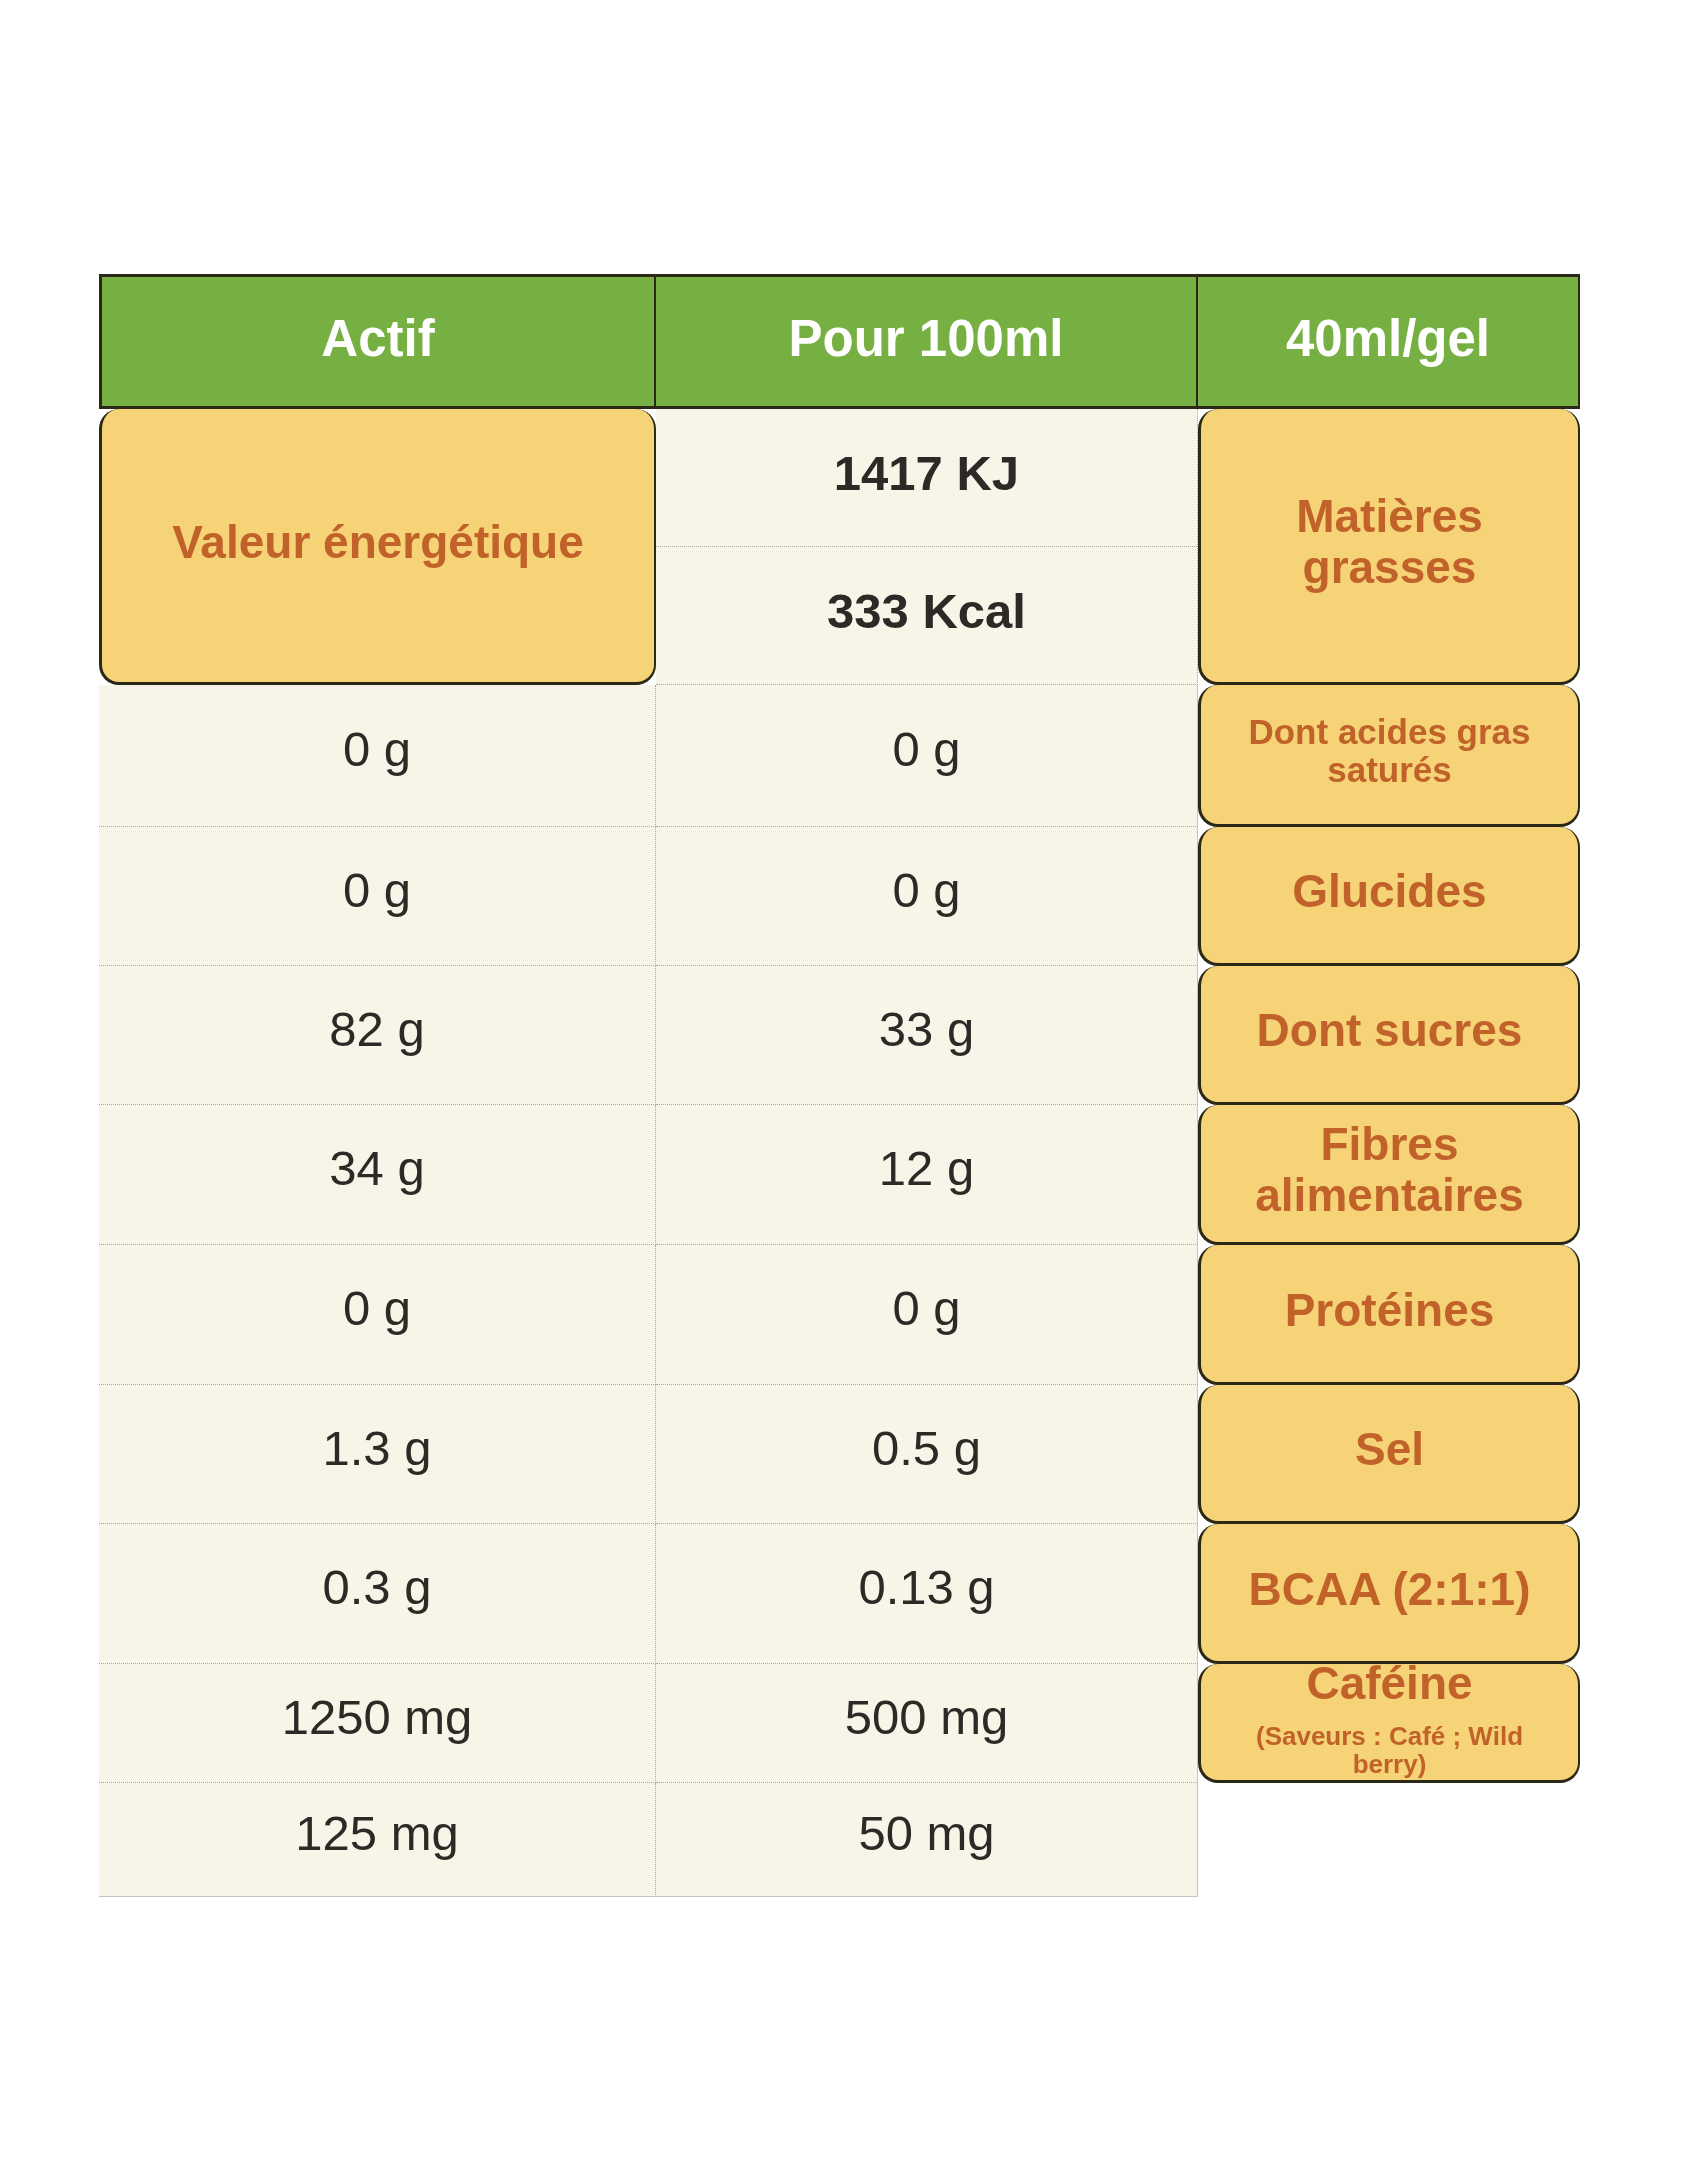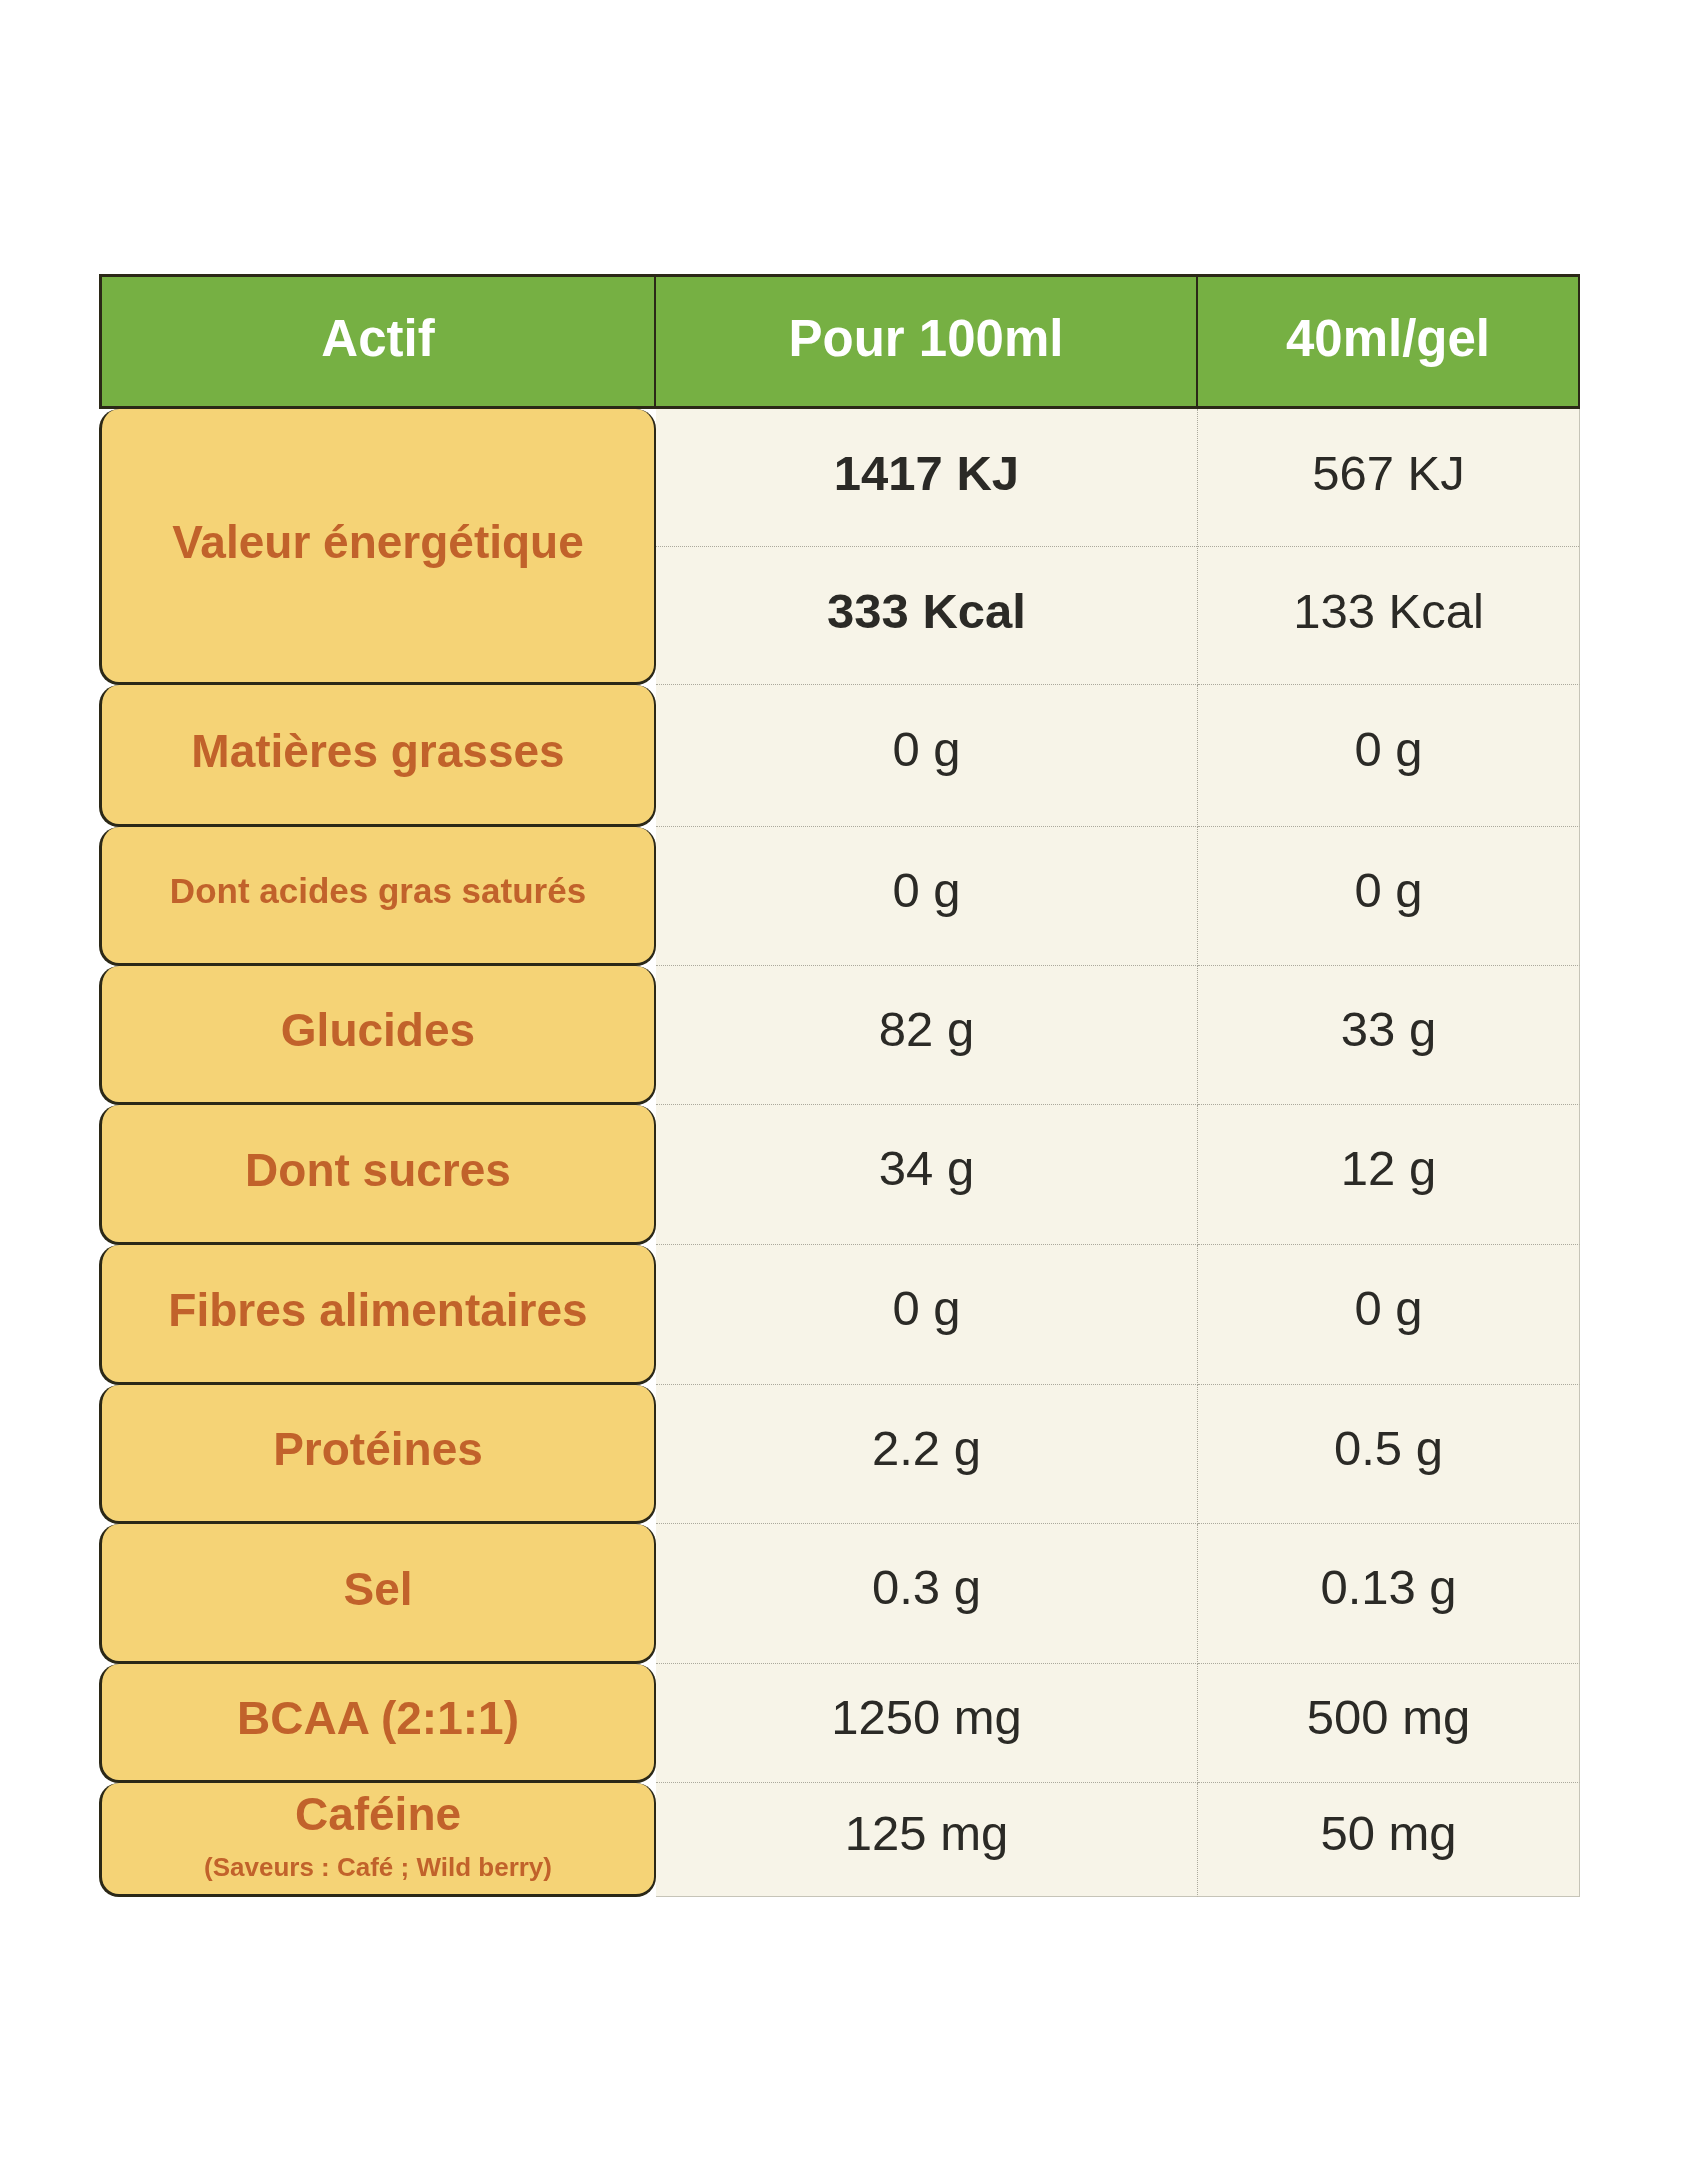--- a/index.html
+++ b/index.html
@@ -101,24 +101,20 @@
 
   <div class="cell hcell first">Actif</div>
   <div class="cell hcell">Pour 100ml</div>
   <div class="cell hcell">40ml/gel</div>
 
   <div class="cell lcell">Valeur énergétique</div>
   <div class="vstack mid">
     <div class="vhalf top">1417 KJ</div>
     <div class="vhalf">333 Kcal</div>
   </div>
-  <div class="vstack last">
-    <div class="vhalf top">567 KJ</div>
-    <div class="vhalf">133 Kcal</div>
-  </div>
 
   <div class="cell lcell">Matières grasses</div>
   <div class="cell vcell mid">0 g</div>
   <div class="cell vcell last">0 g</div>
 
   <div class="cell lcell small-label">Dont acides gras saturés</div>
   <div class="cell vcell mid">0 g</div>
   <div class="cell vcell last">0 g</div>
 
   <div class="cell lcell">Glucides</div>
@@ -127,21 +123,21 @@
 
   <div class="cell lcell">Dont sucres</div>
   <div class="cell vcell mid">34 g</div>
   <div class="cell vcell last">12 g</div>
 
   <div class="cell lcell">Fibres alimentaires</div>
   <div class="cell vcell mid">0 g</div>
   <div class="cell vcell last">0 g</div>
 
   <div class="cell lcell">Protéines</div>
-  <div class="cell vcell mid">2.2 g</div>
+  <div class="cell vcell mid">1.3 g</div>
   <div class="cell vcell last">0.5 g</div>
 
   <div class="cell lcell">Sel</div>
   <div class="cell vcell mid">0.3 g</div>
   <div class="cell vcell last">0.13 g</div>
 
   <div class="cell lcell">BCAA (2:1:1)</div>
   <div class="cell vcell mid">1250 mg</div>
   <div class="cell vcell last">500 mg</div>
 

